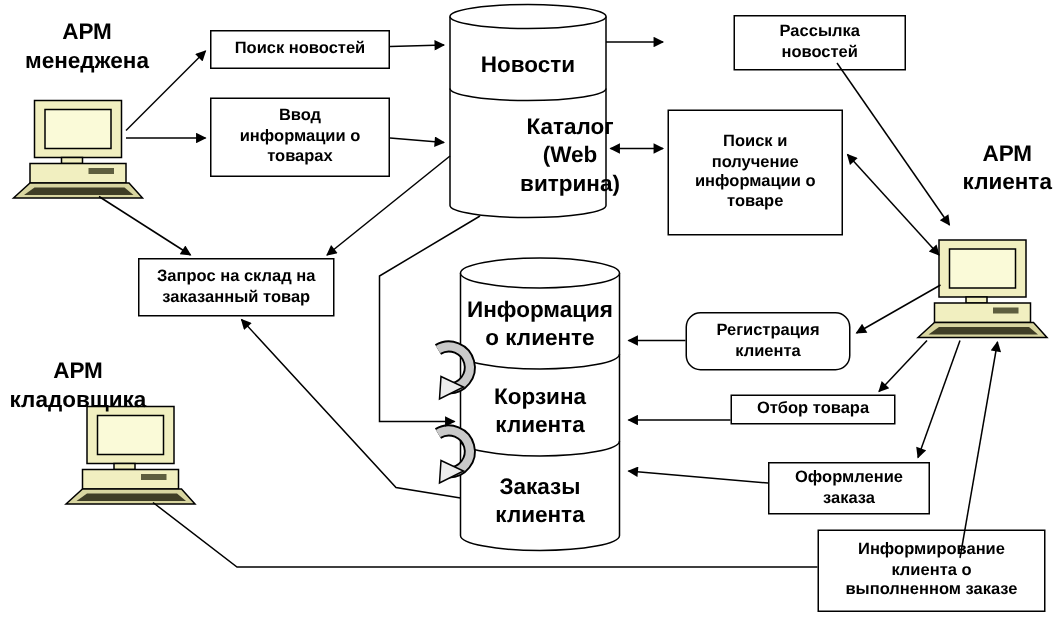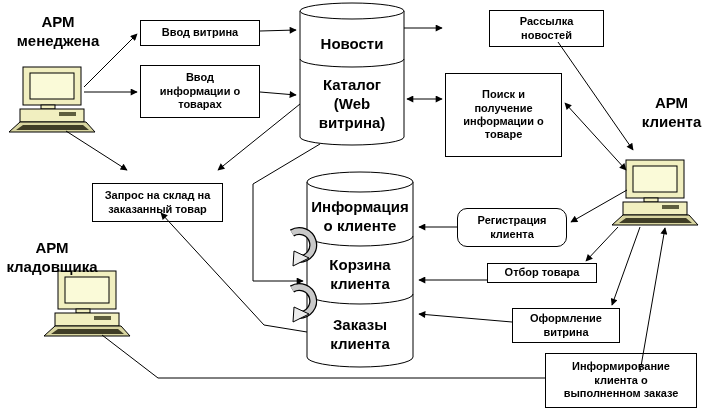--- a/index.html
+++ b/index.html
@@ -66,47 +66,47 @@
   </svg>
 
   <div class="label" style="left:8px;top:13px;width:100px;">АРМ
 менеджена</div>
   <div class="label" style="left:2px;top:239px;width:100px;">АРМ
 кладовщика</div>
   <div class="label" style="left:638px;top:94px;width:67px;">АРМ
 клиента</div>
 
   <div class="dblabel" style="left:302px;top:35px;width:100px;">Новости</div>
-  <div class="dblabel" style="left:302px;top:76px;width:100px;">Каталог
+  <div class="dblabel" style="left:302px;top:76px;width:100px;padding-left:28px;">Каталог
 (Web
 витрина)</div>
   <div class="dblabel" style="left:310px;top:198px;width:100px;">Информация
 о клиенте</div>
   <div class="dblabel" style="left:310px;top:256px;width:100px;">Корзина
 клиента</div>
   <div class="dblabel" style="left:310px;top:316px;width:100px;">Заказы
 клиента</div>
 
-  <div class="box" style="left:140px;top:20px;width:120px;height:26px;">Ввод витрина</div>
+  <div class="box" style="left:140px;top:20px;width:120px;height:26px;">Поиск новостей</div>
   <div class="box" style="left:140px;top:65px;width:120px;height:53px;">Ввод
 информации о
 товарах</div>
-  <div class="box" style="left:92px;top:172px;width:131px;height:39px;margin-top:11px;">Запрос на склад на
+  <div class="box" style="left:92px;top:172px;width:131px;height:39px;">Запрос на склад на
 заказанный товар</div>
   <div class="box" style="left:445px;top:10px;width:115px;height:37px;margin-left:44px;">Рассылка
 новостей</div>
   <div class="box" style="left:445px;top:73px;width:117px;height:84px;">Поиск и
 получение
 информации о
 товаре</div>
   <div class="box" style="left:457px;top:208px;width:110px;height:39px;border-radius:10px;">Регистрация
 клиента</div>
   <div class="box" style="left:487px;top:263px;width:110px;height:20px;">Отбор товара</div>
   <div class="box" style="left:512px;top:308px;width:108px;height:35px;">Оформление
-витрина</div>
+заказа</div>
   <div class="box" style="left:545px;top:353px;width:152px;height:55px;">Информирование
 клиента о
 выполненном заказе</div>
 
   <svg id="lines-layer" width="705" height="416" viewBox="0 0 705 416">
     <defs>
       <marker id="arr" viewBox="0 0 10 10" refX="9" refY="5" markerWidth="9" markerHeight="7" orient="auto-start-reverse">
         <path d="M0,0 L10,5 L0,10 Z" fill="#000"></path>
       </marker>
     </defs>

